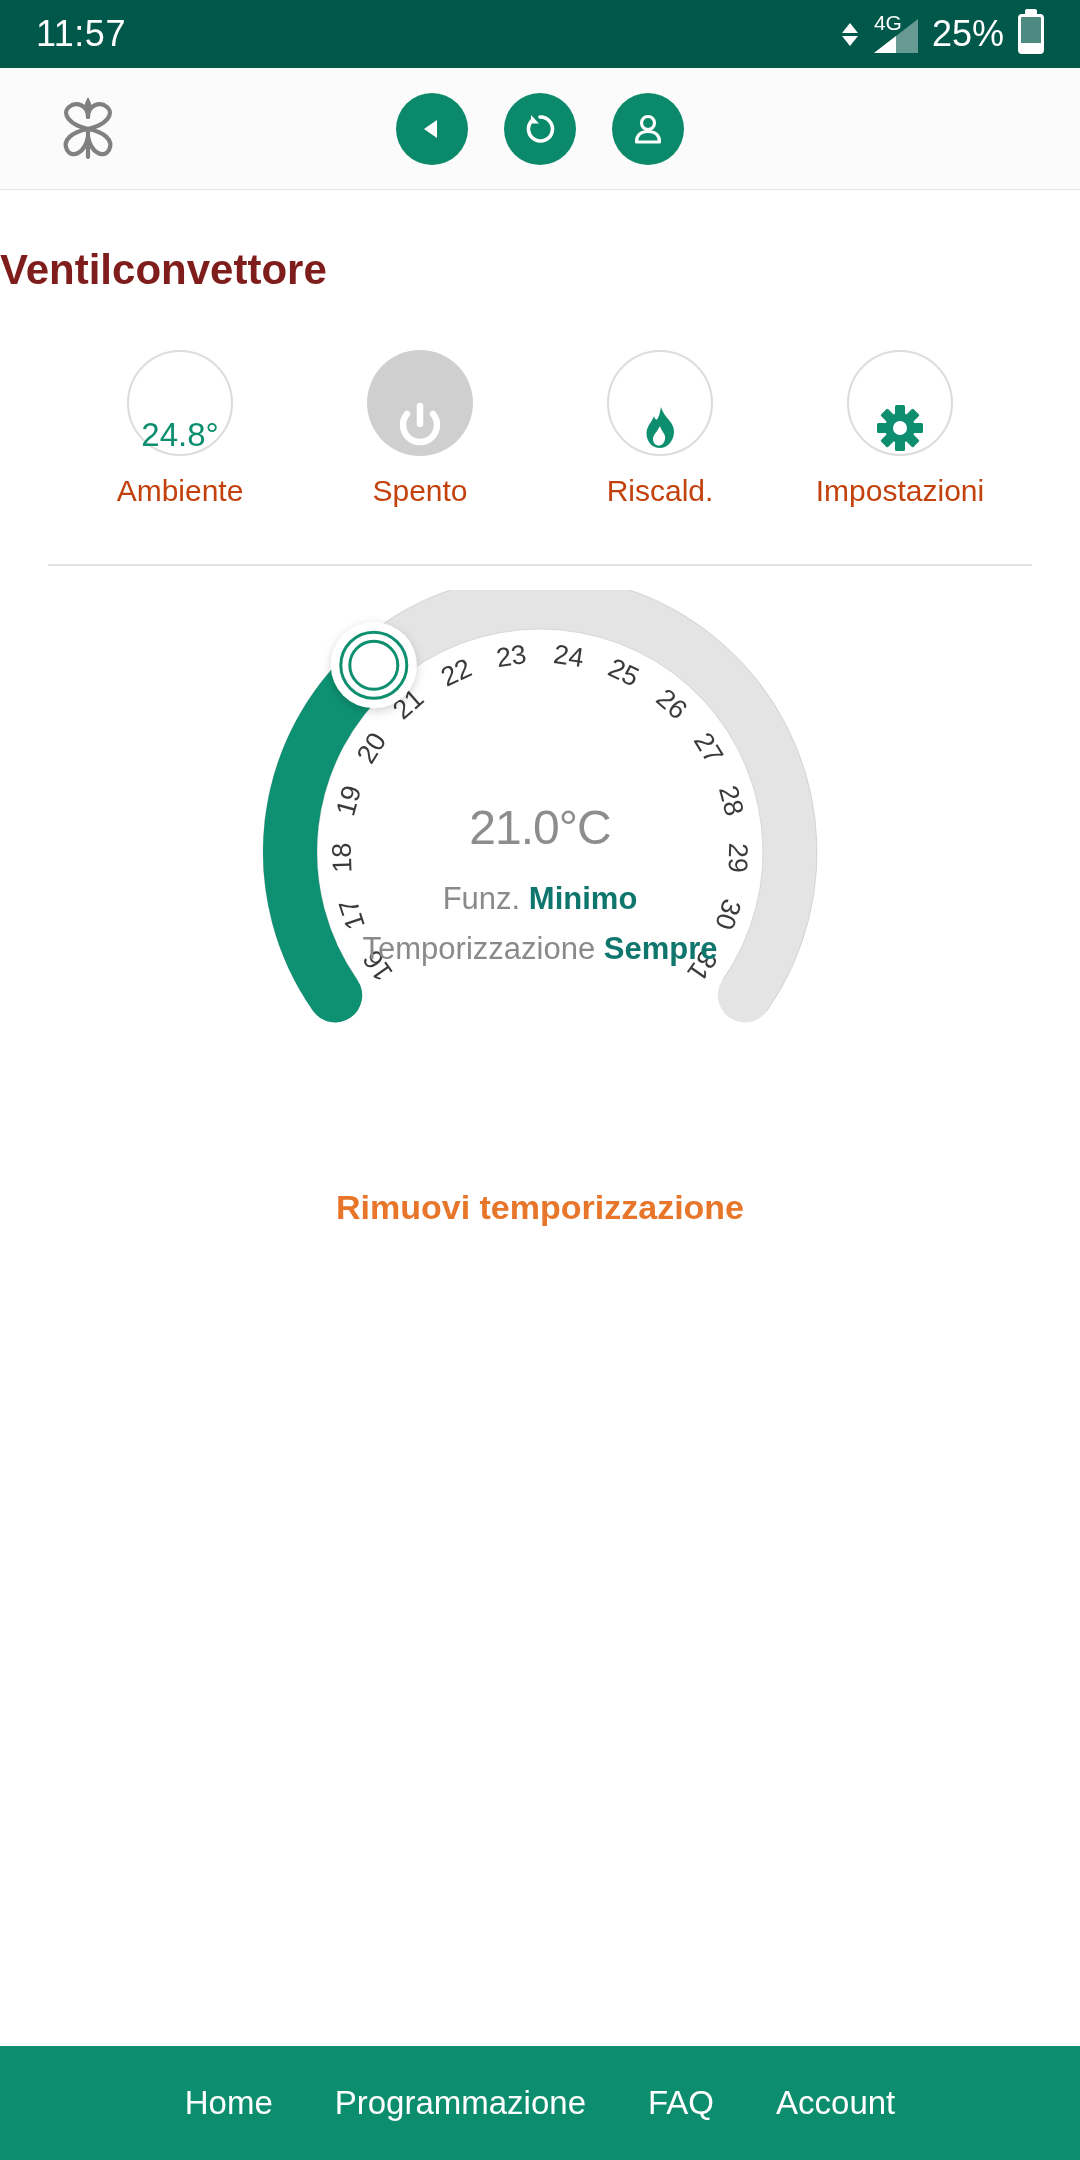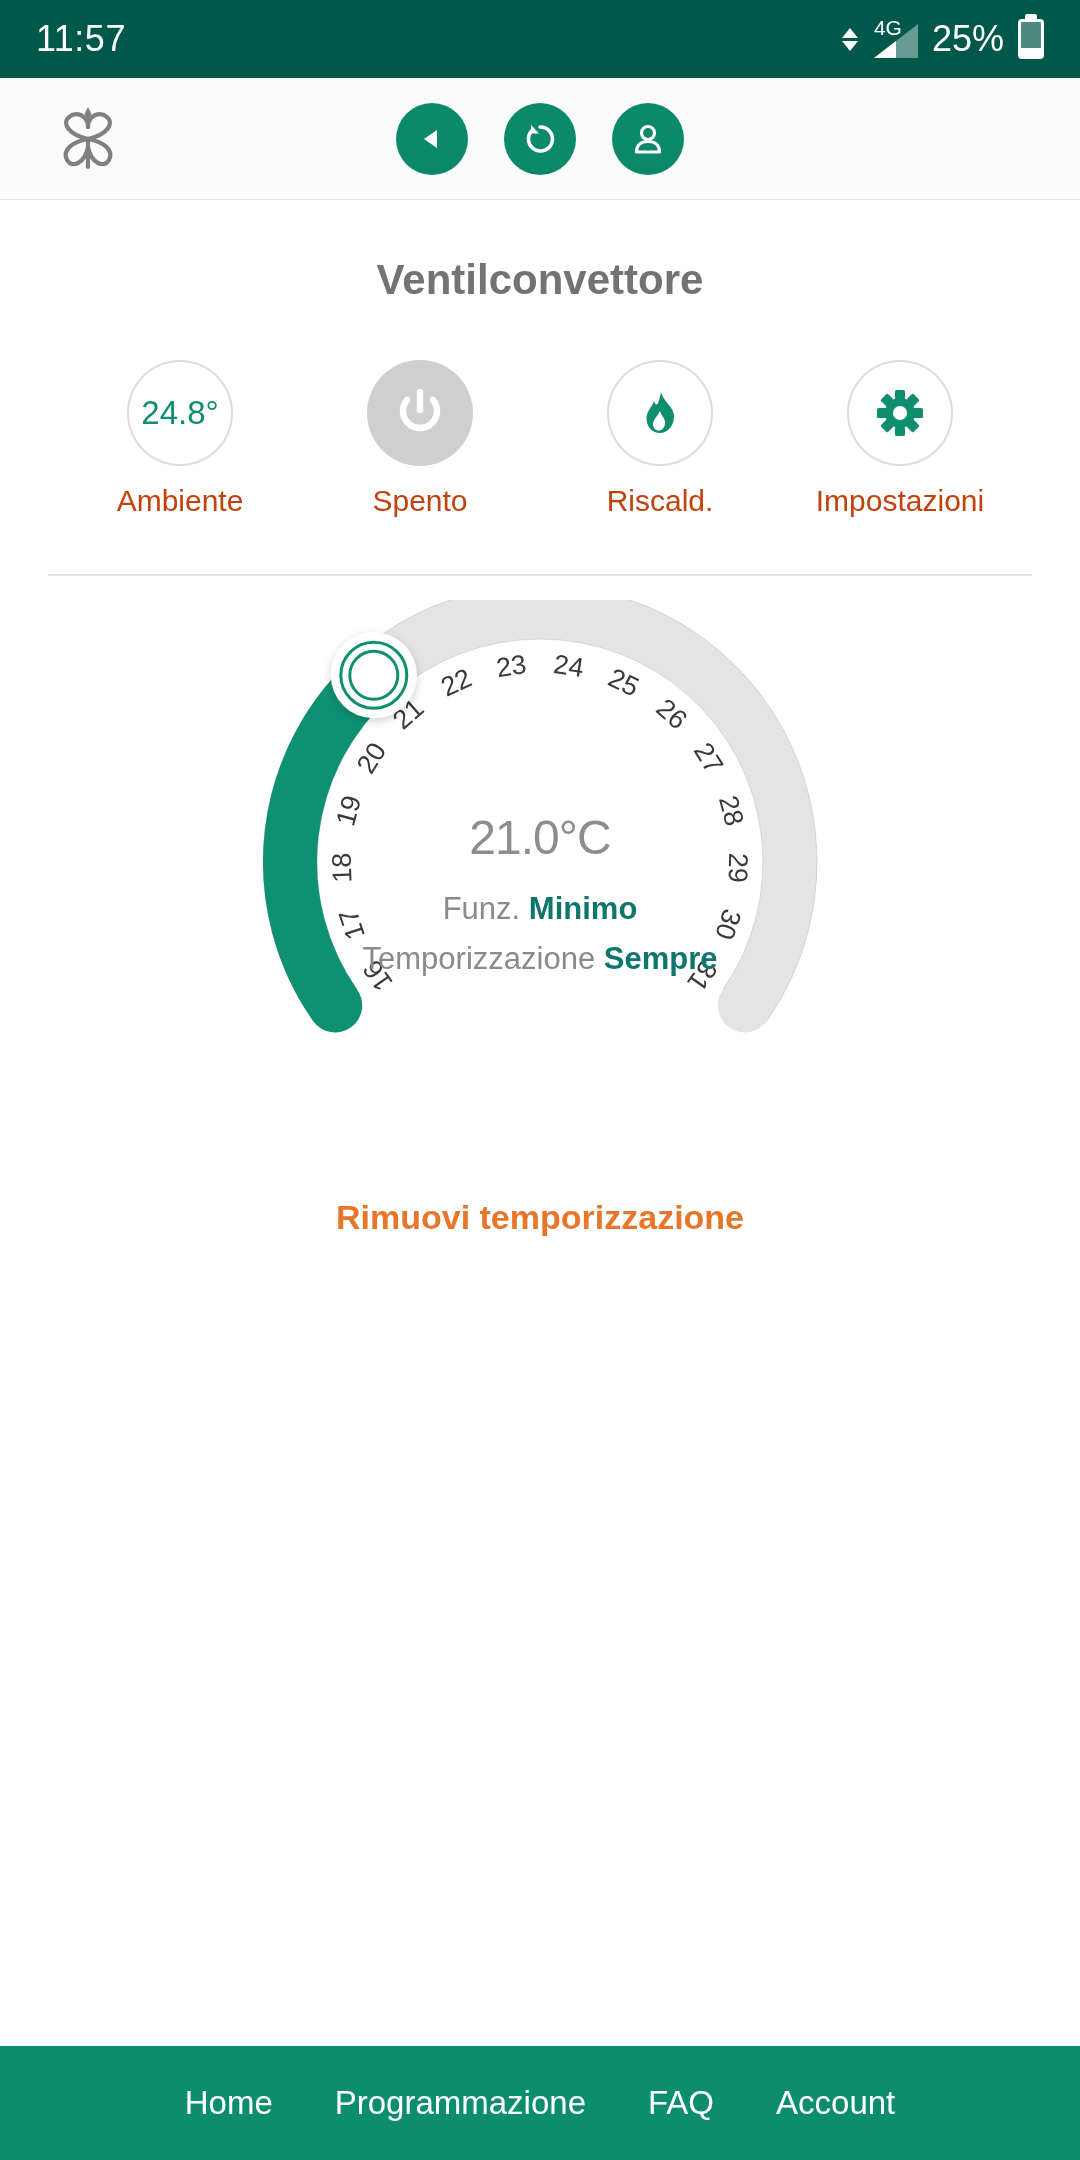--- a/index.html
+++ b/index.html
@@ -5,21 +5,21 @@
   * { margin:0; padding:0; box-sizing:border-box; }
   html, body {
     width:1080px; height:2160px;
     background:#ffffff;
     font-family:"Liberation Sans", sans-serif;
     overflow:hidden;
   }
 
   
   .statusbar {
-    height:78px; background:#00584b;
+    height:68px; background:#00584b;
     display:flex; align-items:center; justify-content:space-between;
     padding:0 36px; color:#ffffff;
   }
   .sb-time { font-size:36px; letter-spacing:.5px; }
   .sb-right { display:flex; align-items:center; gap:14px; }
   .sb-dataarrows { display:flex; flex-direction:column; align-items:center; gap:3px; }
   .sb-dataarrows i { display:block; width:0; height:0; border-left:8px solid transparent; border-right:8px solid transparent; }
   .sb-dataarrows i.up   { border-bottom:10px solid #ffffff; }
   .sb-dataarrows i.down { border-top:10px solid #ffffff; }
   .sb-signal { position:relative; display:flex; align-items:flex-end; height:38px; }
@@ -41,27 +41,27 @@
     height:122px; background:#fbfbfb; border-bottom:1px solid #e6e6e6;
     display:flex; align-items:center; position:relative;
   }
   .logo { margin-left:46px; width:84px; height:84px; }
   .hdr-btns { position:absolute; left:50%; transform:translateX(-50%);
     display:flex; gap:36px; }
   .circ-btn { width:72px; height:72px; border-radius:50%; background:#0b8a6b;
     display:flex; align-items:center; justify-content:center; }
 
   
-  .page-title { text-align:center; margin-top:56px; font-size:42px; font-weight:bold; color:#737373; }
+  .page-title { margin-top:56px; font-size:42px; font-weight:bold; color:#7f1d1d; }
 
   
   .controls { display:flex; justify-content:space-around; align-items:flex-start;
     margin-top:56px; padding:0 60px; }
   .ctl { display:flex; flex-direction:column; align-items:center; width:210px; }
-  .ctl-circle { width:106px; height:106px; border-radius:50%; display:flex; align-items:center; justify-content:center; }
+  .ctl-circle { width:106px; height:106px; border-radius:50%; display:flex; align-items:flex-end; justify-content:center; }
   .ctl-circle.outline { border:2px solid #dcdcdc; background:#ffffff; }
   .ctl-circle.filled  { background:#cfcfcf; }
   .ctl-temp { font-size:33px; color:#0d8f6f; }
   .ctl-label { margin-top:18px; font-size:30px; color:#c2410c; }
 
   
   .divider { height:2px; background:#e2e2e2; margin:56px 48px 0 48px; }
 
   
   .dial-wrap { position:relative; width:1080px; height:540px; margin-top:24px; }

